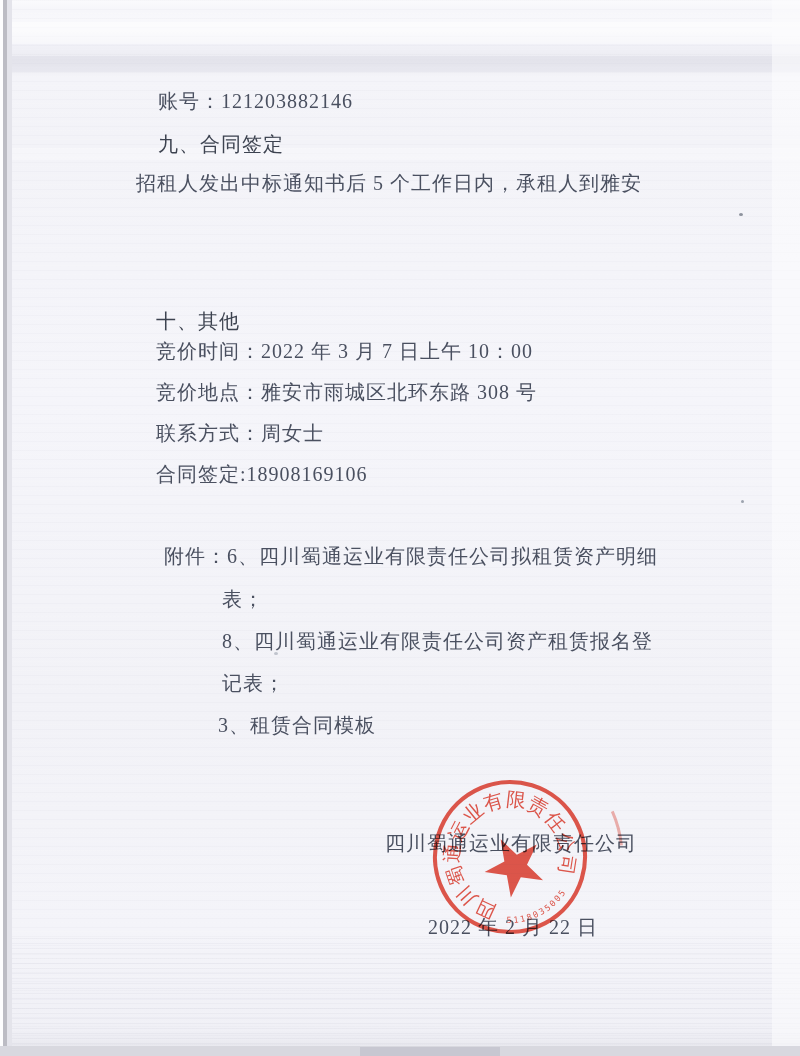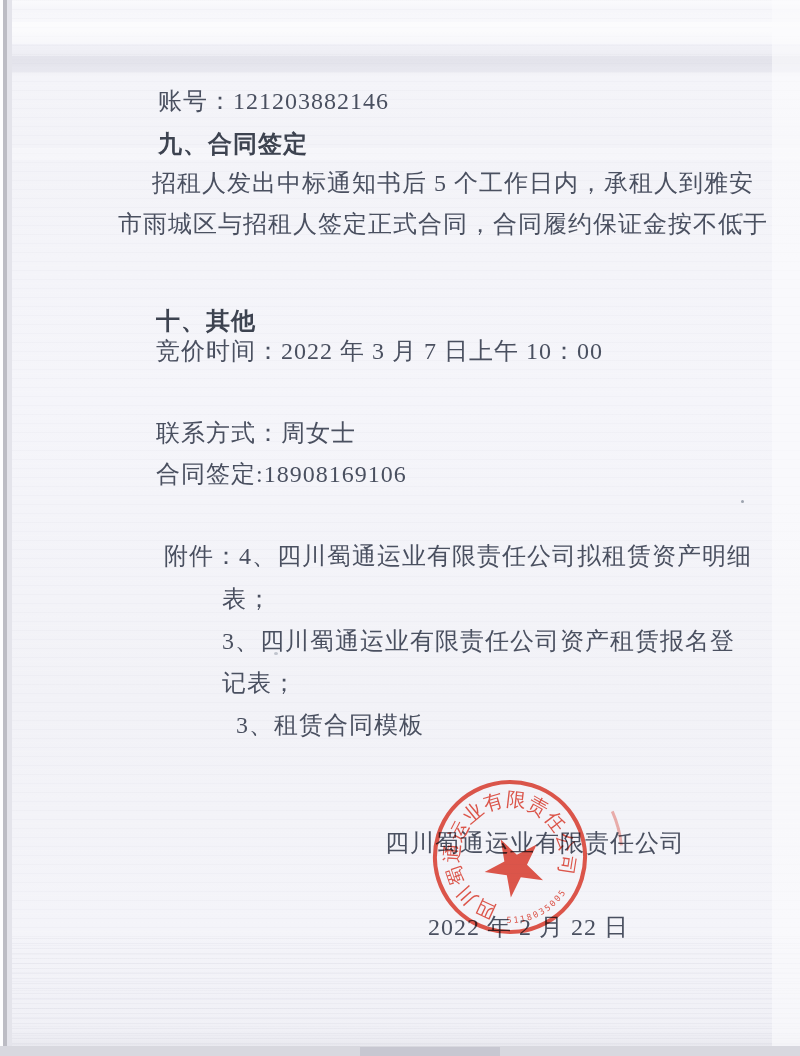--- a/index.html
+++ b/index.html
@@ -43,25 +43,25 @@
   .band-dark-1{top:56px;height:16px;background:rgba(176,176,200,0.14);}
   .band-light-2{top:148px;height:12px;background:rgba(255,255,255,0.30);}
   .edge-white{position:absolute;left:0;top:0;width:3px;height:1056px;background:#fdfdfe;}
   .edge-gray{position:absolute;left:3px;top:0;width:4px;height:1056px;background:#bcbcc4;}
   .edge-soft{position:absolute;left:7px;top:0;width:5px;height:1056px;background:#e4e4eb;}
   .edge-right{position:absolute;left:772px;top:0;width:28px;height:1056px;background:rgba(252,252,254,0.6);}
   .bottom-bar{position:absolute;left:0;top:1046px;width:800px;height:10px;background:#d8d8df;}
   .bottom-bar-dark{position:absolute;left:360px;top:1047px;width:140px;height:9px;background:#c7c7d1;}
   .line{
     position:absolute;white-space:nowrap;
-    font-size:24px;letter-spacing:1px;line-height:30px;
+    font-size:20px;letter-spacing:1px;line-height:30px;
     color:var(--text-color);
     text-align:center;
   }
-  .heading{font-weight:bold;color:var(--heading-color);}
+  .heading{font-weight:normal;color:var(--heading-color);}
   .speck{position:absolute;border-radius:50%;pointer-events:none;}
   .speck-1{left:739px;top:213px;width:4px;height:3px;background:#8d929d;}
   .speck-2{left:741px;top:500px;width:3px;height:3px;background:#9da3ae;}
   .speck-3{left:274px;top:652px;width:4px;height:3px;background:#bfc3cc;}
   .seal{
     position:absolute;left:390px;top:737px;width:240px;height:240px;
     mix-blend-mode:multiply;pointer-events:none;
   }
   .seal-ink-stroke{stroke:var(--seal-color);fill:none;}
   .seal-ink-fill{fill:var(--seal-color);}
@@ -91,34 +91,34 @@
   <div class="bottom-bar"></div>
   <div class="bottom-bar-dark"></div>
   <div class="speck speck-1"></div>
   <div class="speck speck-2"></div>
   <div class="speck speck-3"></div>
 
   <div class="line" style="left:158px;top:86px">账号：121203882146</div>
 
   <div class="line heading" style="left:158px;top:129px">九、合同签定</div>
 
-  <div class="line" style="left:152px;top:168px">招租人发出中标通知书后 5 个工作日内，承租人到雅安</div>
-  <div class="line" style="left:118px;top:209px">市雨城区与招租人签定正式合同，合同履约保证金按不低于</div>
+  <div class="line" style="left:136px;top:168px">招租人发出中标通知书后 5 个工作日内，承租人到雅安</div>
 
   <div class="line heading" style="left:156px;top:306px">十、其他</div>
 
   <div class="line" style="left:156px;top:336px">竞价时间：2022 年 3 月 7 日上午 10：00</div>
+  <div class="line" style="left:156px;top:377px">竞价地点：雅安市雨城区北环东路 308 号</div>
   <div class="line" style="left:156px;top:418px">联系方式：周女士</div>
   <div class="line" style="left:156px;top:459px">合同签定:18908169106</div>
 
-  <div class="line" style="left:164px;top:541px">附件：4、四川蜀通运业有限责任公司拟租赁资产明细</div>
+  <div class="line" style="left:164px;top:541px">附件：6、四川蜀通运业有限责任公司拟租赁资产明细</div>
   <div class="line" style="left:222px;top:584px">表；</div>
-  <div class="line" style="left:222px;top:626px">3、四川蜀通运业有限责任公司资产租赁报名登</div>
+  <div class="line" style="left:222px;top:626px">8、四川蜀通运业有限责任公司资产租赁报名登</div>
   <div class="line" style="left:222px;top:668px">记表；</div>
-  <div class="line" style="left:236px;top:710px">3、租赁合同模板</div>
+  <div class="line" style="left:218px;top:710px">3、租赁合同模板</div>
 
   <div class="line" style="left:385px;top:828px">四川蜀通运业有限责任公司</div>
   <div class="line" style="left:428px;top:912px">2022 年 2 月 22 日</div>
 
   <svg class="seal" viewBox="-120 -120 240 240">
 
     <path class="seal-ink-stroke" d="M 102.3 -45.6 A 112 112 0 0 1 111.4 -11.7" stroke-width="3" opacity="0.38"></path>
     <g transform="rotate(-28)" opacity="0.85">
       <circle class="seal-ink-stroke" r="75" stroke-width="4.2"></circle>
       <path id="sealTextArc" d="M -36.06 36.06 A 51 51 0 1 1 36.06 36.06" fill="none"></path>

